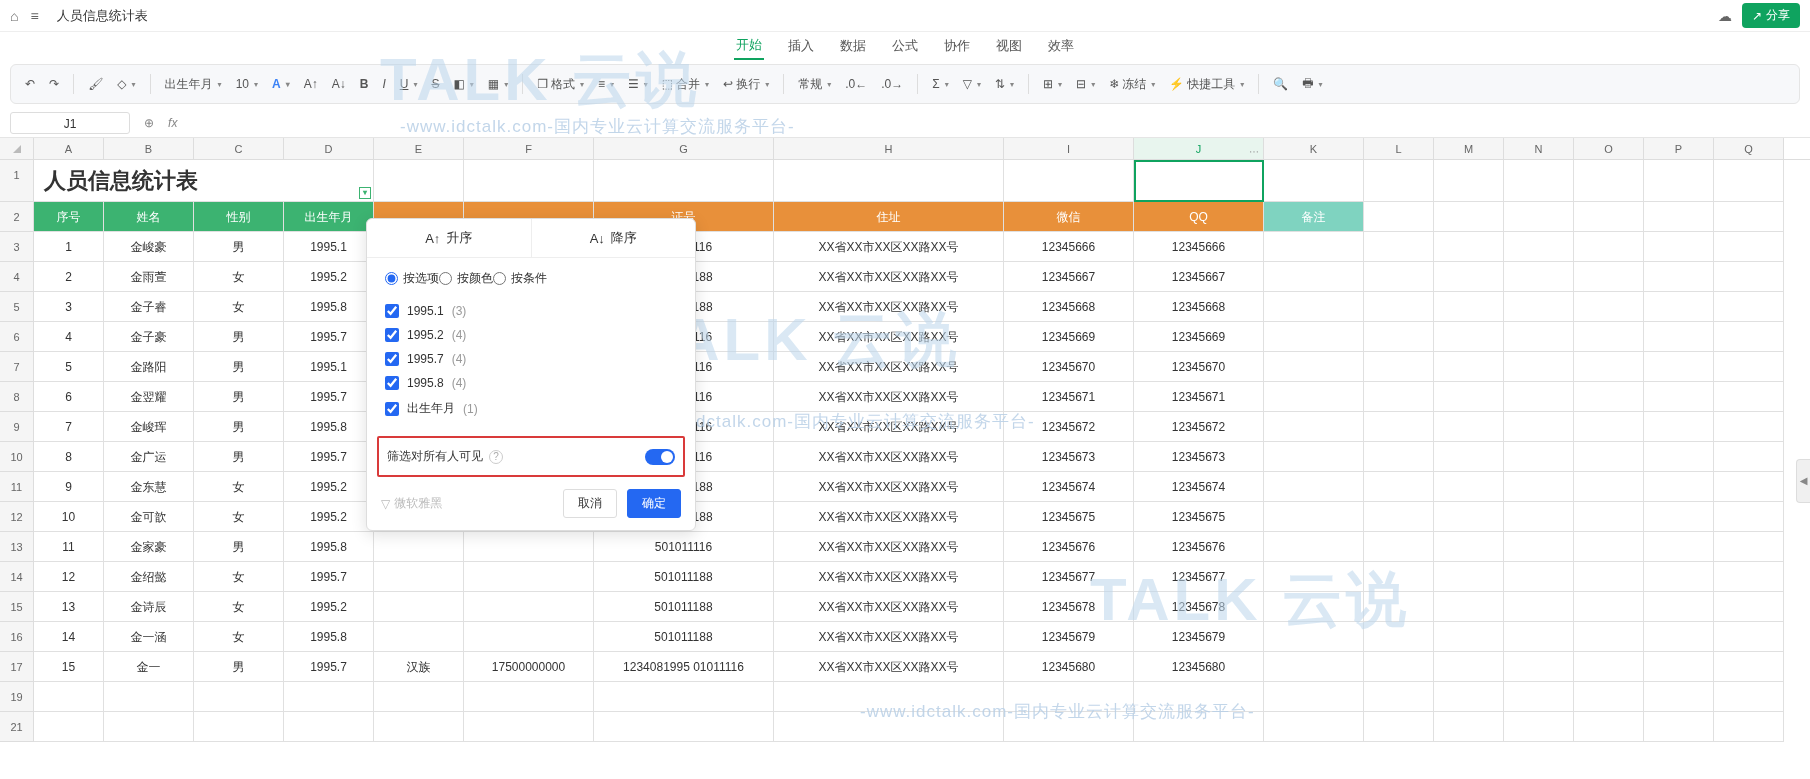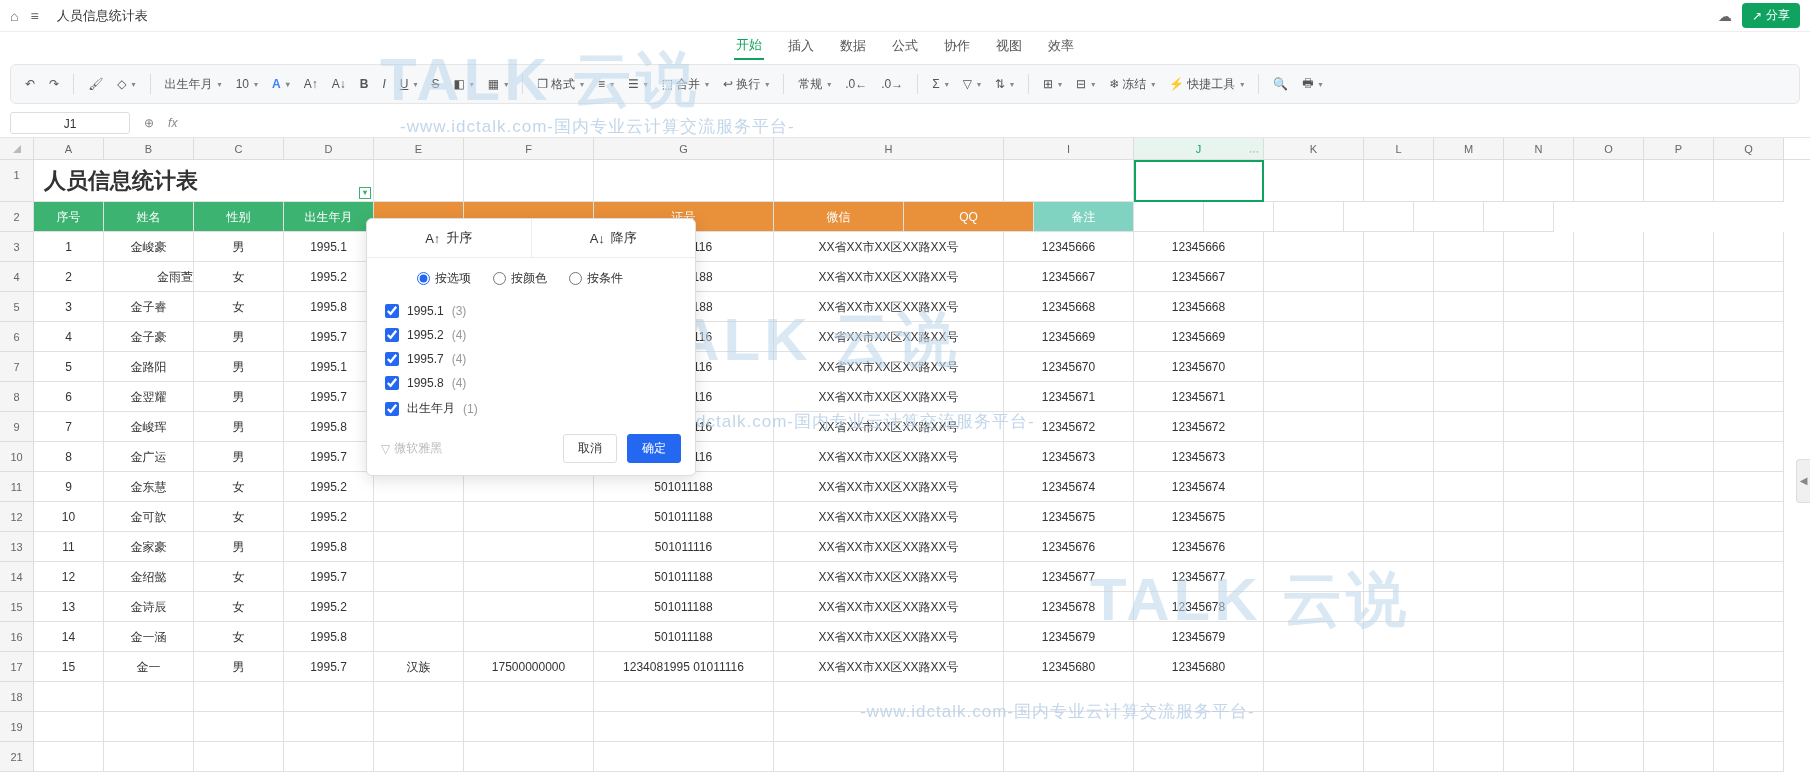--- a/index.html
+++ b/index.html
@@ -48,21 +48,21 @@
 .hdr-mint { background:#7fd3c0; color:#fff; font-weight:500; }
 .filter-tag{position:absolute;right:2px;bottom:2px;width:12px;height:12px;background:#fff;border:1px solid #3cb371;display:flex;align-items:center;justify-content:center;}
 .filter-tag::before{content:"▾";font-size:8px;color:#3cb371;}
 
 .active-cell { position:absolute; border:2px solid #0fa35f; pointer-events:none; z-index:3; }
 
 .filter-pop { position:absolute; left:366px; top:218px; width:330px; background:#fff; border:1px solid #ddd; border-radius:6px; box-shadow:0 4px 16px rgba(0,0,0,.12); z-index:20; padding-bottom:12px; }
 .filter-pop .sortrow { display:flex; border-bottom:1px solid #eee; }
 .filter-pop .sortbtn { flex:1; text-align:center; padding:10px 0; font-size:13px; cursor:pointer; display:flex; align-items:center; justify-content:center; gap:6px;}
 .filter-pop .sortbtn:first-child{border-right:1px solid #eee;}
-.filter-pop .radios { display:flex; gap:22px; padding:12px 18px; font-size:12px;margin-left:32px; }
+.filter-pop .radios { display:flex; padding:12px 18px; font-size:12px; }
 .filter-pop .radios label { display:flex; align-items:center; gap:5px; cursor:pointer;}
 .filter-pop .radios input{accent-color:#2468f2;}
 .filter-pop .search { margin:0 14px 10px; }
 .filter-pop .search input { width:100%; height:28px; border:1px solid #2468f2; border-radius:3px; padding:0 8px; font-size:12px; outline:none;}
 .filter-pop .list { padding:0 18px; max-height:180px; }
 .filter-pop .li { display:flex; align-items:center; gap:8px; padding:5px 0; font-size:12px;}
 .filter-pop .li input{accent-color:#2468f2;width:14px;height:14px;}
 .filter-pop .li .cnt{color:#999;}
 .filter-pop .vis { margin:14px 10px 0; padding:10px 8px; border:2px solid #d93a3a; border-radius:2px; display:flex; align-items:center; font-size:12px;}
 .filter-pop .vis .q{margin-left:6px;color:#aaa;border:1px solid #ccc;border-radius:50%;width:14px;height:14px;display:inline-flex;align-items:center;justify-content:center;font-size:10px;}
@@ -205,20 +205,21 @@
       </div>
       <div class="row">
         <div class="rh">2</div>
         <div class="cell hdr-green" style="width: 70px;">序号</div>
         <div class="cell hdr-green" style="width: 90px;">姓名</div>
         <div class="cell hdr-green" style="width: 90px;">性别</div>
         <div class="cell hdr-green" style="width: 90px;">出生年月</div>
         <div class="cell hdr-orange" style="width: 90px;"></div>
         <div class="cell hdr-orange" style="width: 130px;"></div>
         <div class="cell hdr-orange" style="width: 180px;">证号</div>
+        <div class="cell hdr-orange" style="width: 230px;">住址</div>
         <div class="cell hdr-orange" style="width: 130px;">微信</div>
         <div class="cell hdr-orange" style="width: 130px;">QQ</div>
         <div class="cell hdr-mint" style="width: 100px;">备注</div>
         <div class="cell" style="width: 70px;"></div>
         <div class="cell" style="width: 70px;"></div>
         <div class="cell" style="width: 70px;"></div>
         <div class="cell" style="width: 70px;"></div>
         <div class="cell" style="width: 70px;"></div>
         <div class="cell" style="width: 70px;"></div>
       </div>
@@ -238,21 +239,21 @@
         <div class="cell" style="width: 70px;"></div>
         <div class="cell" style="width: 70px;"></div>
         <div class="cell" style="width: 70px;"></div>
         <div class="cell" style="width: 70px;"></div>
         <div class="cell" style="width: 70px;"></div>
         <div class="cell" style="width: 70px;"></div>
       </div>
       <div class="row">
         <div class="rh">4</div>
         <div class="cell" style="width: 70px;">2</div>
-        <div class="cell" style="width: 90px; text-align: right;">金雨萱</div>
+        <div class="cell" style="width: 90px;">金雨萱</div>
         <div class="cell" style="width: 90px;">女</div>
         <div class="cell" style="width: 90px;">1995.2</div>
         <div class="cell" style="width: 90px;"></div>
         <div class="cell" style="width: 130px;"></div>
         <div class="cell" style="width: 180px;">501011188</div>
         <div class="cell" style="width: 230px;">XX省XX市XX区XX路XX号</div>
         <div class="cell" style="width: 130px;">12345667</div>
         <div class="cell" style="width: 130px;">12345667</div>
         <div class="cell" style="width: 100px;"></div>
         <div class="cell" style="width: 70px;"></div>
@@ -507,40 +508,20 @@
         <div class="cell" style="width: 70px;">15</div>
         <div class="cell" style="width: 90px;">金一</div>
         <div class="cell" style="width: 90px;">男</div>
         <div class="cell" style="width: 90px;">1995.7</div>
         <div class="cell" style="width: 90px;">汉族</div>
         <div class="cell" style="width: 130px;">17500000000</div>
         <div class="cell" style="width: 180px;">1234081995 01011116</div>
         <div class="cell" style="width: 230px;">XX省XX市XX区XX路XX号</div>
         <div class="cell" style="width: 130px;">12345680</div>
         <div class="cell" style="width: 130px;">12345680</div>
-        <div class="cell" style="width: 100px;"></div>
-        <div class="cell" style="width: 70px;"></div>
-        <div class="cell" style="width: 70px;"></div>
-        <div class="cell" style="width: 70px;"></div>
-        <div class="cell" style="width: 70px;"></div>
-        <div class="cell" style="width: 70px;"></div>
-        <div class="cell" style="width: 70px;"></div>
-      </div>
-      <div class="row">
-        <div class="rh">18</div>
-        <div class="cell" style="width: 70px;"></div>
-        <div class="cell" style="width: 90px;"></div>
-        <div class="cell" style="width: 90px;"></div>
-        <div class="cell" style="width: 90px;"></div>
-        <div class="cell" style="width: 90px;"></div>
-        <div class="cell" style="width: 130px;"></div>
-        <div class="cell" style="width: 180px;"></div>
-        <div class="cell" style="width: 230px;"></div>
-        <div class="cell" style="width: 130px;"></div>
-        <div class="cell" style="width: 130px;"></div>
         <div class="cell" style="width: 100px;"></div>
         <div class="cell" style="width: 70px;"></div>
         <div class="cell" style="width: 70px;"></div>
         <div class="cell" style="width: 70px;"></div>
         <div class="cell" style="width: 70px;"></div>
         <div class="cell" style="width: 70px;"></div>
         <div class="cell" style="width: 70px;"></div>
       </div>
       <div class="row">
         <div class="rh">19</div>
@@ -632,19 +613,24 @@
         <input type="checkbox" checked="" style="">
         <span>1995.8</span> 
         <span class="cnt">(4)</span>
       </div>
       <div class="li">
         <input type="checkbox" checked="" style="">
         <span>出生年月</span> 
         <span class="cnt">(1)</span>
       </div>
     </div>
+  <div class="vis">
+    <span>筛选对所有人可见</span>
+    <span class="q">?</span>
+    <div class="toggle"></div>
+  </div>
   <div class="foot">
     <span class="clear">▽ <span>微软雅黑</span></span>
     <span class="spacer"></span>
     <div class="btn">取消</div>
     <div class="btn primary">确定</div>
   </div>
 </div>
 
 </body></html>

